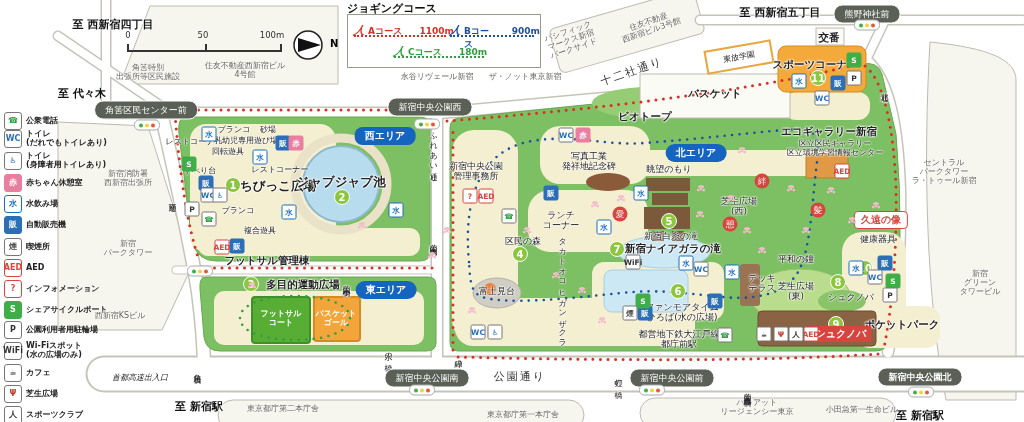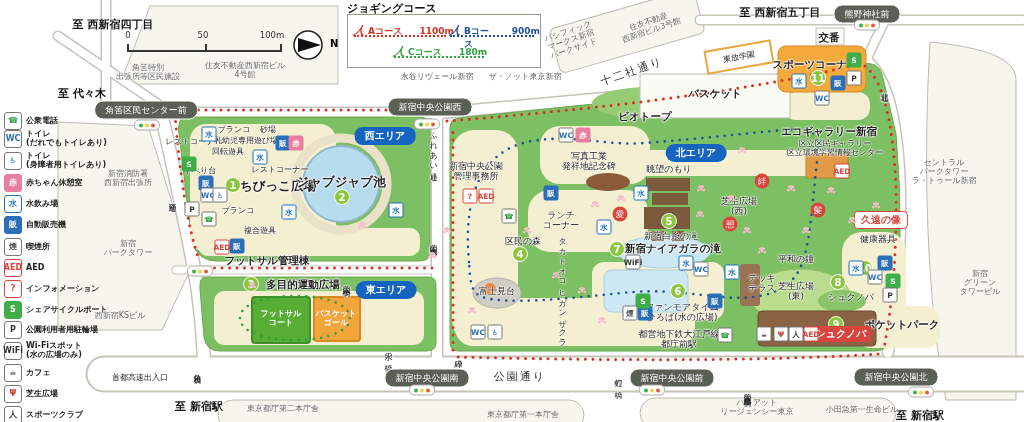--- a/index.html
+++ b/index.html
@@ -297,21 +297,21 @@
       <div class="lbl bldg" style="left: 944px; top: 172px;">セントラル
 パークタワー
 ラ・トゥール新宿</div>
       <div class="lbl bldg" style="left: 980px; top: 283px;">新宿
 グリーン
 タワービル</div>
       <div class="lbl place-md" style="left: 715px; top: 93px;">バスケット</div>
       <div class="lbl small" style="left: 739px; top: 57px; transform: translate(-50%, -50%) rotate(-10deg);">東放学園</div>
       <div class="lbl place-md" style="left: 791px; top: 37px; margin-left: 38px;">交番</div>
       <div class="lbl street" style="left: 520px; top: 377px;">公園通り</div>
-      <div class="lbl small" style="left: 140px; top: 378px;">首都高速出入口</div>
+      <div class="lbl small" style="left: 140px; top: 378px; font-style: italic;">首都高速出入口</div>
       <div class="lbl street vert small" style="left: 172px; top: 202px;">南通り</div>
       <div class="lbl street vert small" style="left: 884px; top: 92px;">北通り</div>
       <div class="lbl street" style="left: 632px; top: 72px; transform: translate(-50%, -50%) rotate(-19deg);">十二社通り</div>
       <div class="lbl vert small" style="left: 433px; top: 152px;">ふれあい通り</div>
       <div class="lbl vert small" style="left: 433px; top: 240px;">公園大橋</div>
       <div class="lbl vert small" style="left: 197px; top: 369px;">角筈橋</div>
       <div class="lbl vert small" style="left: 346px; top: 281px;">公園小橋</div>
       <div class="lbl vert small" style="left: 388px; top: 352px;">水の橋</div>
       <div class="lbl vert small" style="left: 458px; top: 360px;">緑の橋</div>
       <div class="lbl vert small" style="left: 618px; top: 379px;">虹の橋</div>
@@ -362,21 +362,21 @@
       <div class="lbl " style="left: 796px; top: 291px;">芝生広場
 (東)</div>
       <div class="lbl " style="left: 851px; top: 297px;">シュクノバ</div>
       <div class="lbl place-md" style="left: 902px; top: 324px;">ポケットパーク</div>
       <div class="lbl place-md" style="left: 815px; top: 64px;">スポーツコーナー</div>
       <div class="bus" style="left: 146px; top: 110px;">角筈区民センター前</div>
       <div class="bus" style="left: 430px; top: 107px;">新宿中央公園西</div>
       <div class="bus" style="left: 867px; top: 14px;">熊野神社前</div>
       <div class="bus" style="left: 427px; top: 378px;">新宿中央公園南</div>
       <div class="bus" style="left: 672px; top: 378px;">新宿中央公園前</div>
-      <div class="bus" style="left: 896px; top: 377px;">新宿中央公園北</div>
+      <div class="bus" style="left: 920px; top: 377px; font-weight: bold;">新宿中央公園北</div>
       <div class="area" style="left: 385px; top: 136px; border-radius: 8px;">西エリア</div>
       <div class="area" style="left: 386px; top: 290px;">東エリア</div>
       <div class="area" style="left: 696px; top: 153px;">北エリア</div>
       <div class="num" style="left: 233px; top: 185px;">1</div>
       <div class="num" style="left: 342px; top: 197px;">2</div>
       <div class="num" style="left: 251px; top: 284px;">3</div>
       <div class="num" style="left: 520px; top: 254px;">4</div>
       <div class="num" style="left: 669px; top: 221px;">5</div>
       <div class="num" style="left: 678px; top: 291px;">6</div>
       <div class="num" style="left: 617px; top: 249px;">7</div>

